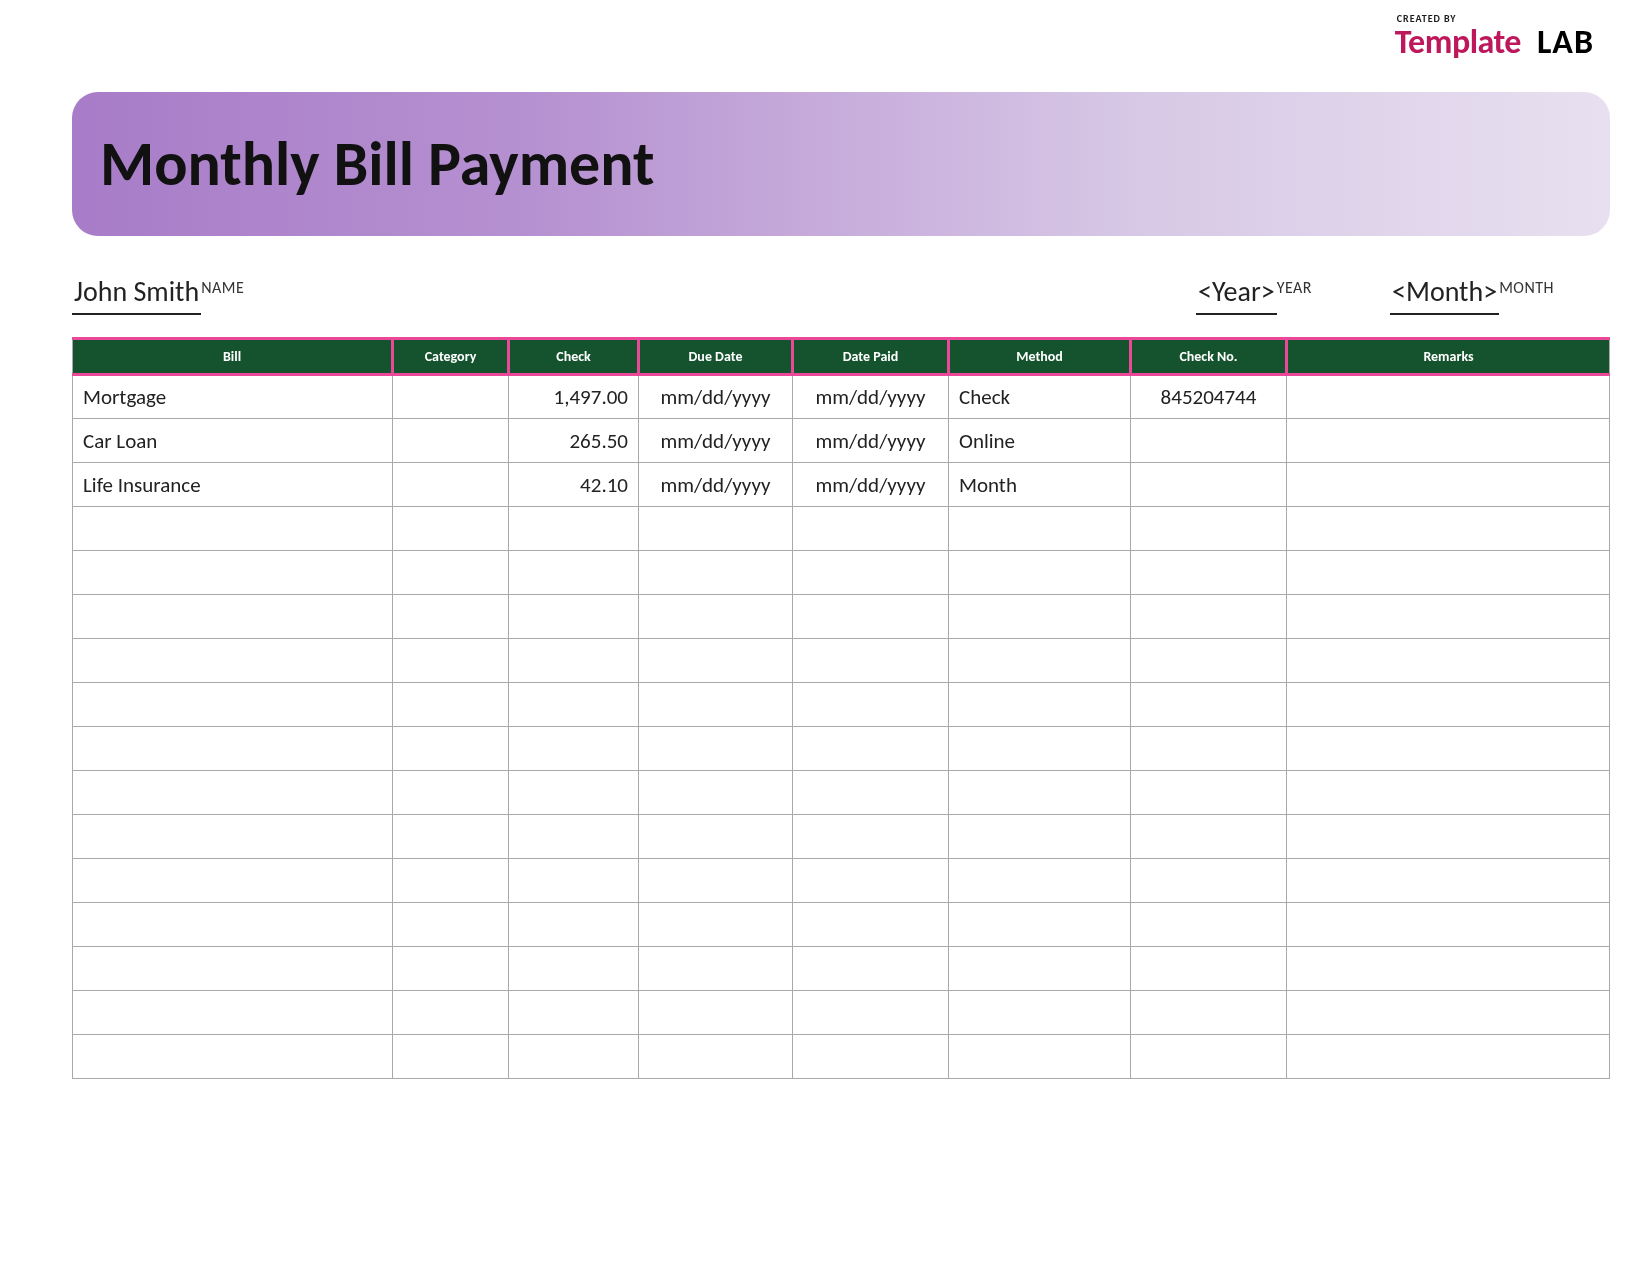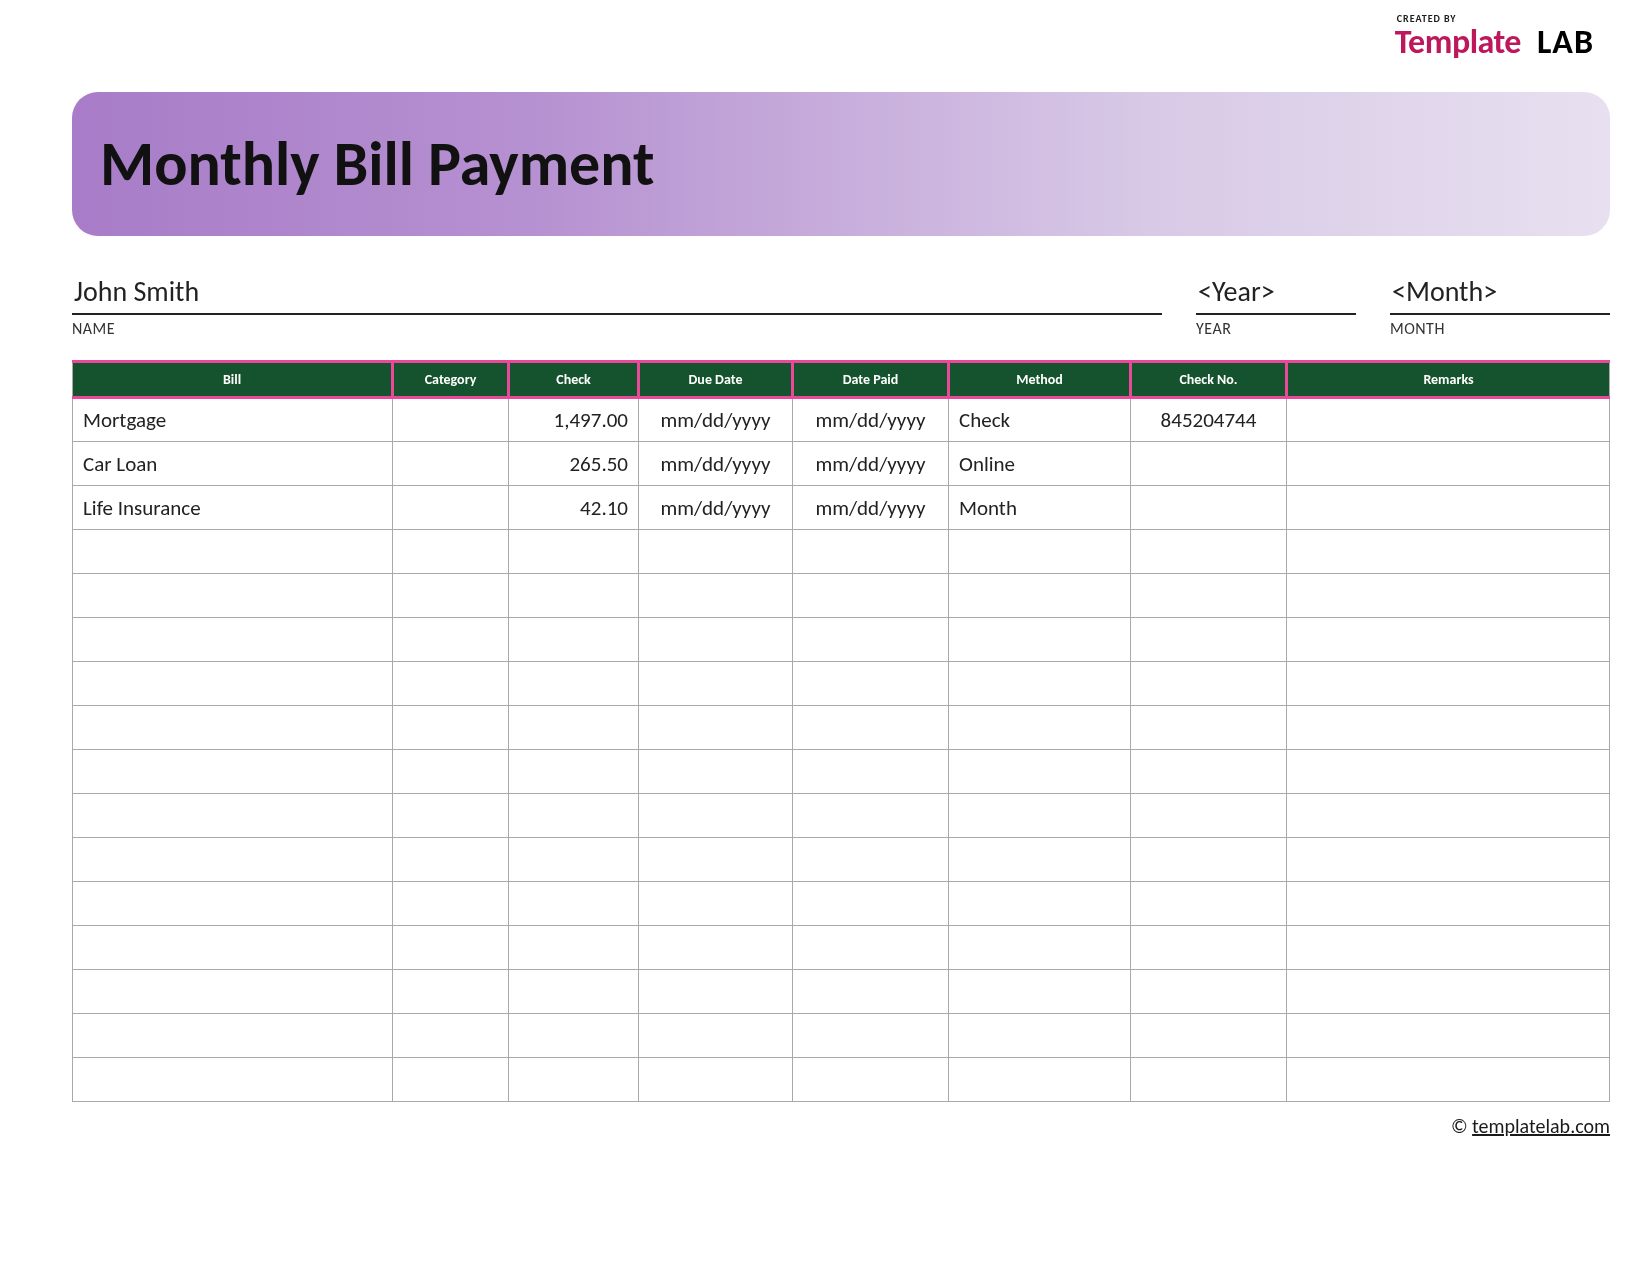--- a/index.html
+++ b/index.html
@@ -58,21 +58,21 @@
     color: #111;
   }
   .meta-row {
     display: flex;
     gap: 34px;
     margin-top: 38px;
     align-items: flex-end;
   }
   .meta-field {
     display: flex;
-    flex-direction: column;
+    flex-direction: row;
   }
   .meta-field.name   { flex: 1 1 auto; }
   .meta-field.month  { width: 220px; }
   .meta-field.year   { width: 160px; }
   .meta-field .value {
     font-size: 28px;
     color: #222;
     border-bottom: 2px solid #222;
     padding: 0 2px 4px 2px;
   }
@@ -338,18 +338,14 @@
           <td class="align-r"></td>
           <td class="align-c"></td>
           <td class="align-c"></td>
           <td></td>
           <td class="align-c"></td>
           <td></td>
         </tr>
       </tbody>
   </table>
 
-  <div class="footer">
-    <span>©</span>
-    <a href="#">templatelab.com</a>
-  </div>
 
 </div>
 
 </body></html>

